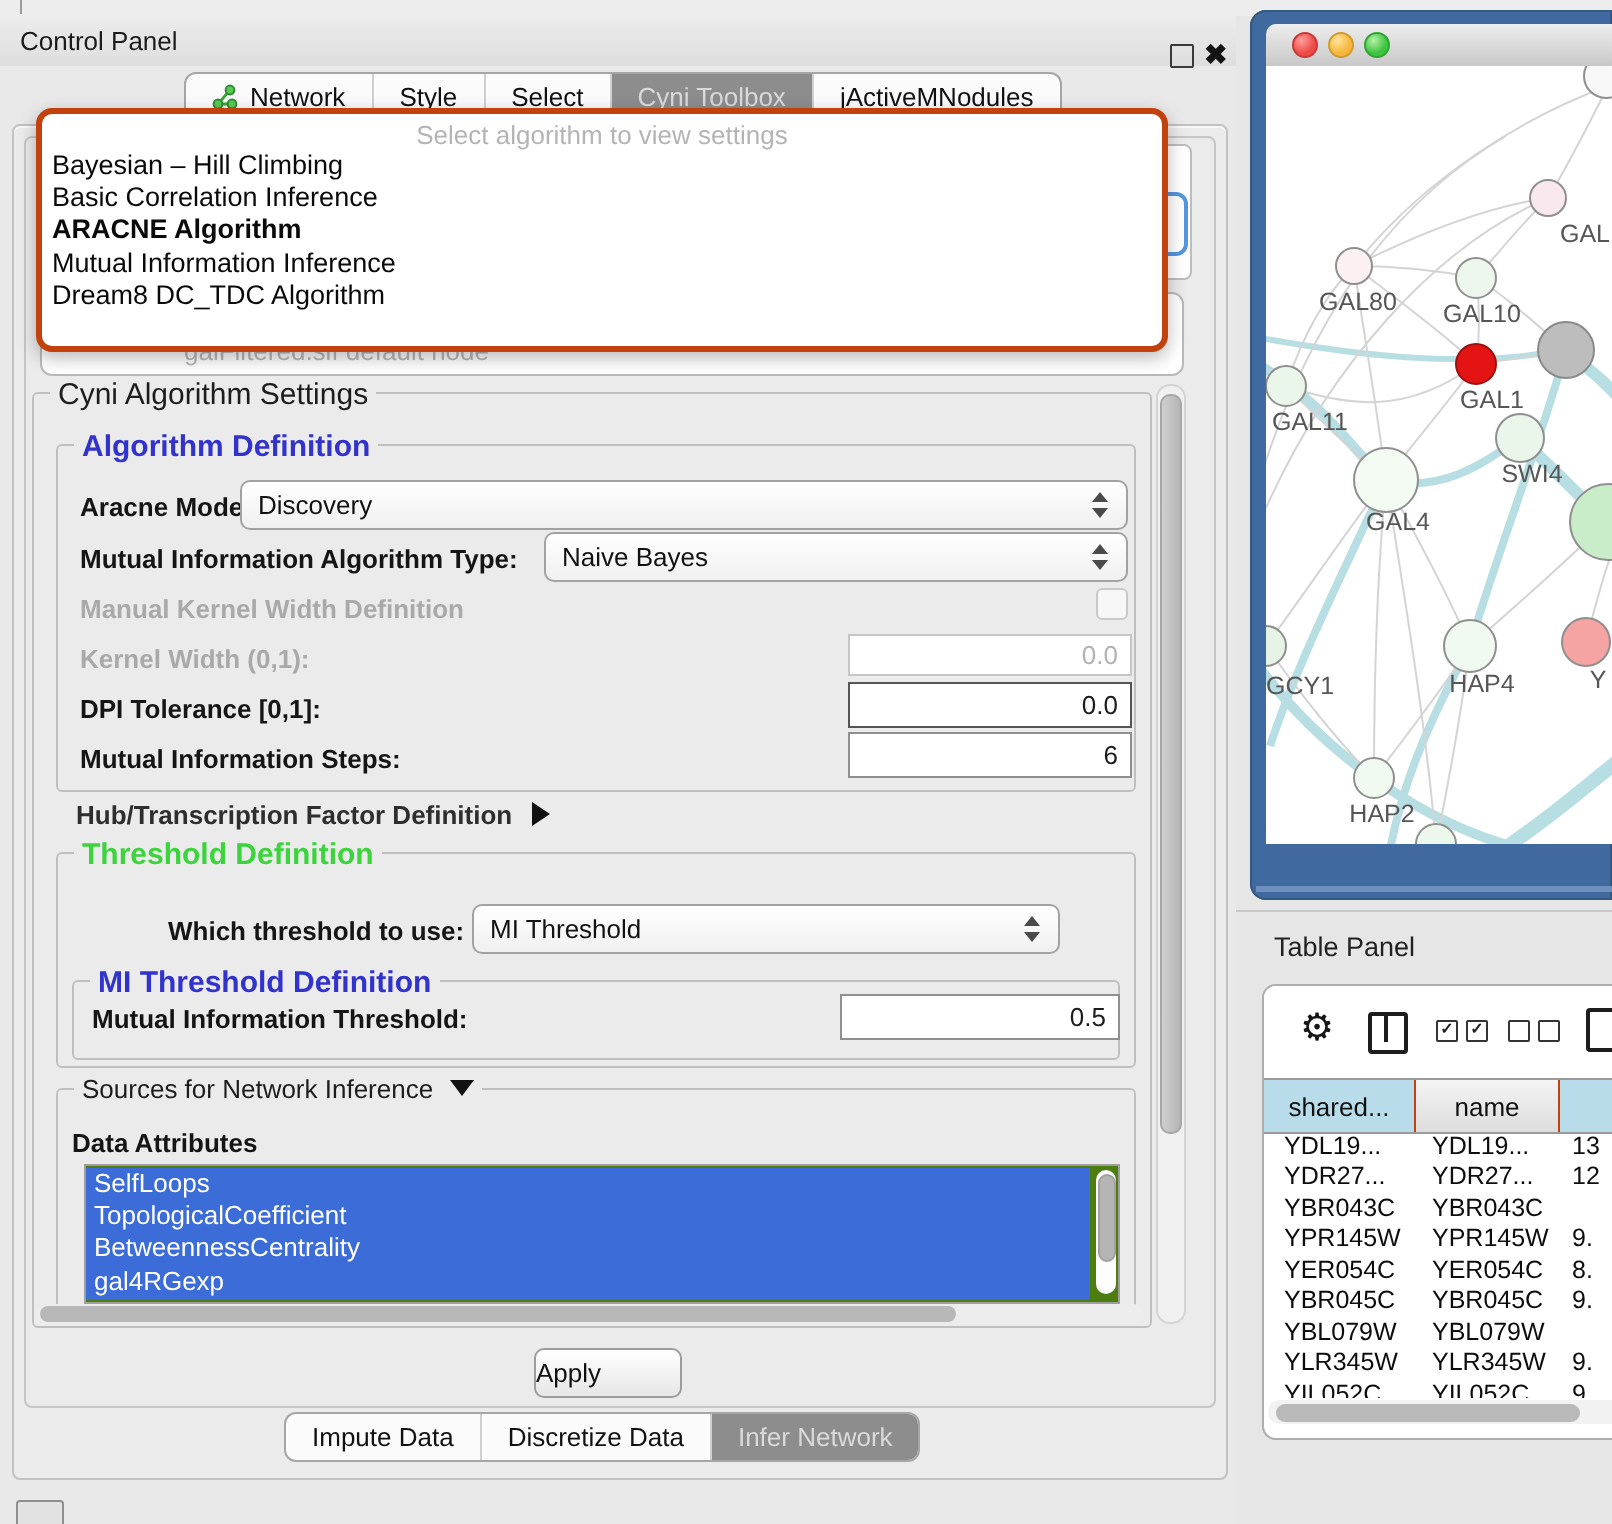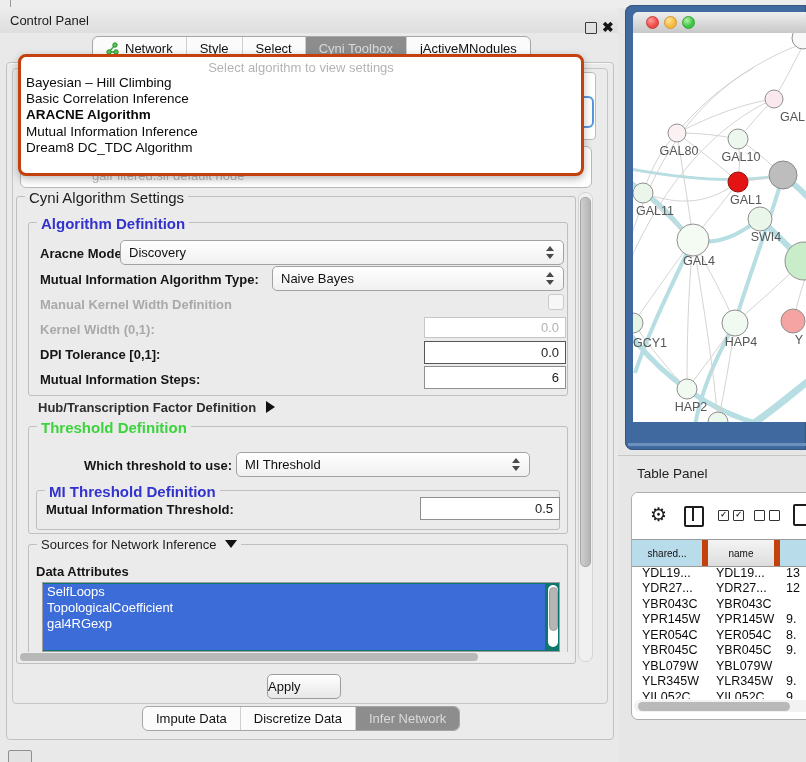--- a/index.html
+++ b/index.html
@@ -47,21 +47,21 @@
   .stepper{margin-left:auto;display:flex;flex-direction:column;align-items:center;gap:3px;padding-right:1px;}
   .stepper i{display:block;width:0;height:0;border-left:4px solid transparent;border-right:4px solid transparent;}
   .stepper i.up{border-bottom:5px solid #4a4a4a;}
   .stepper i.dn{border-top:5px solid #4a4a4a;}
   .tinput{background:#fff;border:1px solid #8f8f8f;text-align:right;padding:0 6px;display:flex;align-items:center;justify-content:flex-end;font-size:13px;}
   .tinput.dis{border-color:#c6c6c6;color:#b3b3b3;}
   .cbox{width:14px;height:14px;border:1px solid #c9c9c9;border-radius:3px;background:#f7f7f7;}
   .tri-right{display:inline-block;width:0;height:0;border-top:6px solid transparent;border-bottom:6px solid transparent;border-left:9px solid #111;margin-left:10px;vertical-align:-1px;}
   .tri-down{display:inline-block;width:0;height:0;border-left:6px solid transparent;border-right:6px solid transparent;border-top:8px solid #111;margin-left:8px;vertical-align:1px;}
   
-  .attr-list{left:42px;top:582px;width:516px;height:68px;background:#0f766e;border:1px solid #9f9f9f;overflow:hidden;}
+  .attr-list{left:42px;top:582px;width:516px;height:68px;background:#4d7c0f;border:1px solid #9f9f9f;overflow:hidden;}
   .attr-sel{position:absolute;left:0;top:1px;width:502px;height:66px;background:#3c6cd7;}
   .attr-item{position:relative;color:#fff;font-size:13px;height:16.2px;line-height:16.2px;padding-left:4px;}
   .vscroll{position:absolute;right:1px;top:2px;width:10px;height:62px;background:#fdfdfd;border-radius:5px;}
   .vthumb{position:absolute;left:0.5px;top:2px;width:9px;height:44px;background:#b5b5b5;border-radius:5px;border:1px solid #a0a0a0;box-sizing:border-box;}
   .hscroll{left:18px;top:652px;width:554px;height:10px;background:#ededed;border-radius:5px;}
   .hthumb{position:absolute;left:2px;top:1px;width:458px;height:8px;background:#b8b8b8;border-radius:4px;}
   
   .sb-track{left:578px;top:192px;width:13px;height:468px;background:#f0f0f0;border:1px solid #d4d4d4;border-radius:7px;}
   .sb-thumb{position:absolute;left:1px;top:4px;width:9px;height:368px;background:linear-gradient(90deg,#cfcfcf,#b5b5b5);border:1px solid #a6a6a6;border-radius:5px;}
   
@@ -83,21 +83,21 @@
   .tp-title{left:637px;top:466px;font-size:13.5px;color:#222;}
   .tbl-box{left:631px;top:492px;width:200px;height:226px;background:#fff;border:1px solid #adadad;border-radius:7px;overflow:hidden;}
   .tbl-toolbar{position:absolute;left:0;top:0;width:100%;height:46px;background:#fff;display:flex;align-items:center;}
   .gear{position:absolute;left:18px;top:11px;font-size:19px;color:#161616;line-height:22px;}
   .colicon{position:absolute;left:52px;top:13px;width:16px;height:17px;border:2px solid #1d1d1d;border-radius:2px;}
   .colicon i{position:absolute;left:6px;top:0;width:2px;height:13px;background:#1d1d1d;}
   .ckpair{position:absolute;top:17px;display:flex;gap:4px;}
   .ck{width:9px;height:9px;border:1.5px solid #333;border-radius:1px;font-size:8px;line-height:8px;text-align:center;color:#222;font-weight:bold;}
   .docicon{position:absolute;left:161px;top:11px;width:14px;height:18px;border:2px solid #1d1d1d;border-radius:2px;background:#fff;}
   .tbl-header{position:absolute;left:0;top:46px;width:100%;height:26px;display:flex;border-top:1px solid #9b9b9b;border-bottom:1px solid #9b9b9b;}
-  .th{box-sizing:border-box;border-right:6px solid #c2410c;display:flex;align-items:center;justify-content:center;font-size:10px;color:#111;}
+  .th{box-sizing:border-box;border-right:1px solid #c2410c;display:flex;align-items:center;justify-content:center;font-size:13px;color:#111;}
   .th.blue{background:#b9dcea;}
   .th.gray{background:linear-gradient(#f4f4f4,#dddddd);}
   .tbl-body{position:absolute;left:0;top:72px;width:100%;height:134px;overflow:hidden;}
   .trow{display:flex;height:15.5px;align-items:center;font-size:12.5px;color:#0d0d0d;}
   .td{box-sizing:border-box;overflow:hidden;white-space:nowrap;}
   .tbl-hscroll{position:absolute;left:2px;top:207px;width:196px;height:12px;background:#f2f2f2;border-radius:6px;}
   .tbl-hthumb{position:absolute;left:4px;top:1.5px;width:152px;height:9px;background:#b9b9b9;border-radius:5px;}
   svg text{font-family:"Liberation Sans",sans-serif;}
 </style>
 </head>
@@ -222,20 +222,21 @@
 
 <div class="abs gbox" style="left:28px;top:544px;width:538px;height:116px;border-bottom:none;">
   <span class="gtitle plain" style="font-size:13px;"><span>Sources for Network Inference</span><span class="tri-down"></span></span>
 </div>
 <span class="abs lbl" style="left:36px;top:564px;">Data Attributes</span>
 <div class="abs attr-list">
   <div class="attr-sel"></div>
   <div id="attr-items" style="position:absolute;left:0;top:1px;width:502px;">
       <div class="attr-item">SelfLoops</div>
       <div class="attr-item">TopologicalCoefficient</div>
+      <div class="attr-item">BetweennessCentrality</div>
       <div class="attr-item">gal4RGexp</div>
     </div>
   <div class="vscroll">
       <div class="vthumb"></div>
     </div>
 </div>
 <div class="abs hscroll">
     <div class="hthumb"></div>
   </div>
 

